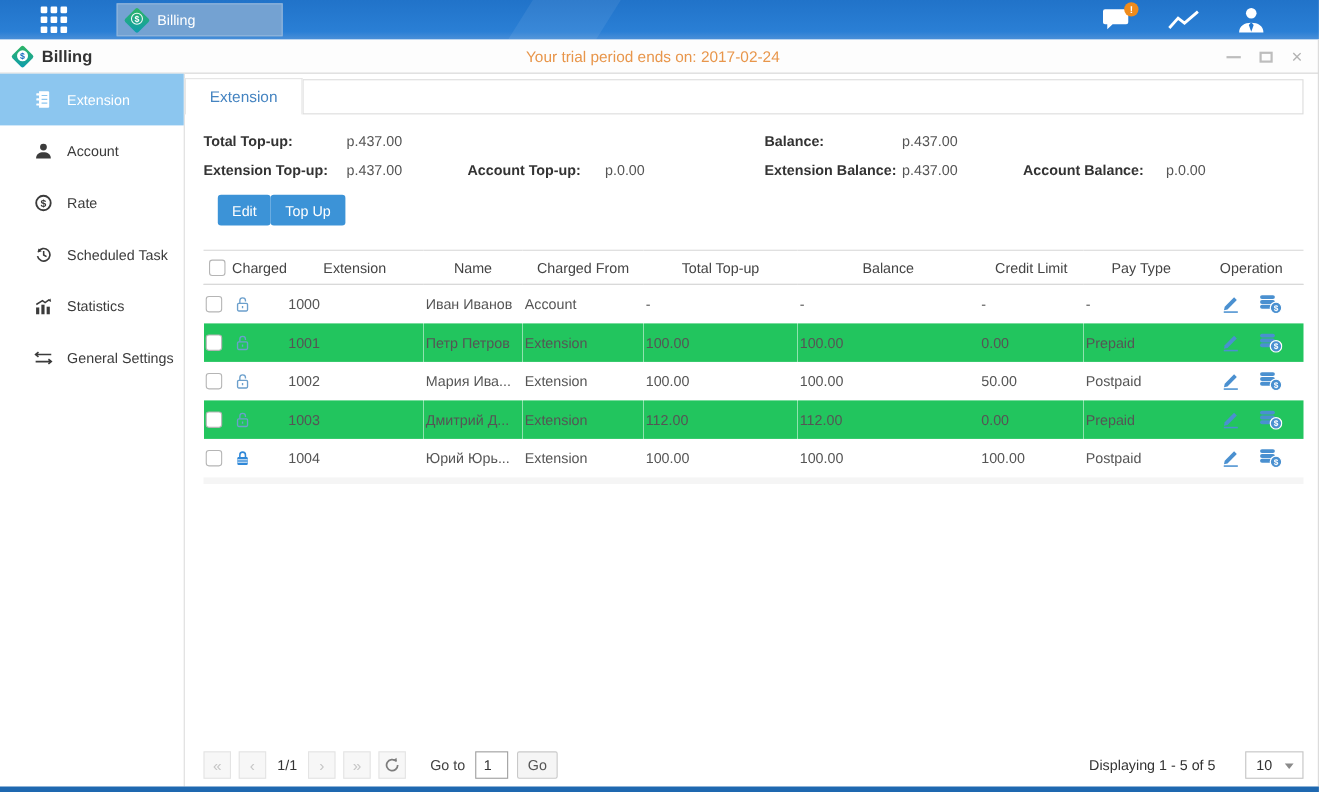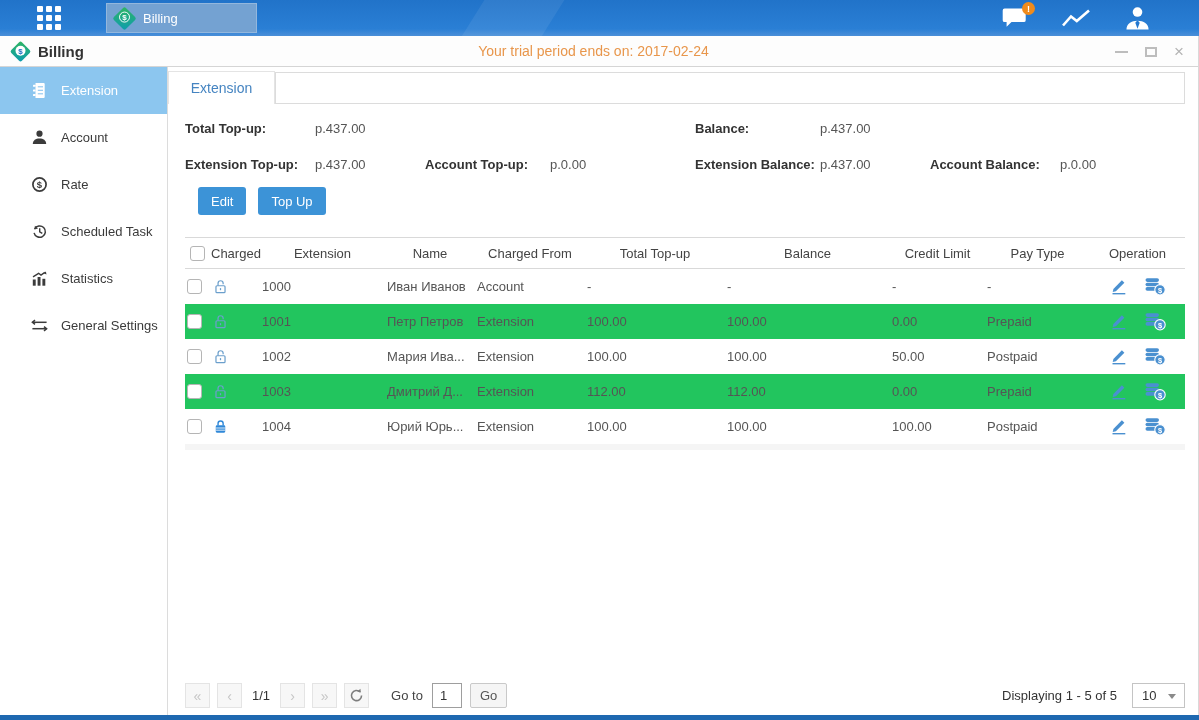--- a/index.html
+++ b/index.html
@@ -37,46 +37,46 @@
   .side-item { height:47px; display:flex; align-items:center; padding-left:31px; gap:13px; font-size:13px; color:#3b3b3b; cursor:pointer; --line:#fff; }
   .side-item svg { width:17px; height:17px; flex:none; }
   .side-item.active { background:#8cc6ef; color:#fff; --line:#8cc6ef; }
 
   .main { flex:1; position:relative; }
   .tabstrip { position:relative; height:33px; margin:4px 14px 0 0; }
   .tab-rest { position:absolute; left:107px; right:0; top:1px; bottom:0; background:#fff; border:1px solid #dcdcdc; }
   .tab-active { position:absolute; left:0; top:0; width:107px; height:33px; background:#fff; border:1px solid #e4e4e4; border-bottom:none; z-index:2; display:flex; align-items:center; justify-content:center; color:#4584c1; font-size:14px; cursor:pointer; }
 
   .content { padding:17px 14px 0 17px; }
-  .summary { display:grid; grid-template-columns:130px 110px 125px 145px 125px 110px 130px auto; row-gap:21px; font-size:13px; align-items:center; }
+  .summary { display:grid; grid-template-columns:130px 110px 125px 145px 125px 110px 130px auto; row-gap:11px; font-size:13px; align-items:center; }
   .sum-label { font-weight:bold; color:#333; }
   .sum-value { color:#555; }
 
-  .actions { margin-top:15px; display:flex; gap:12px;padding-left:13px; }
+  .actions { margin-top:15px; display:flex; gap:0;padding-left:13px; }
   .btn-blue { background:#3c93d7; color:#fff; border:none; border-radius:3px; height:28px; padding:0 13px; font-size:13px; font-family:inherit; cursor:pointer; }
 
   .table-wrap { margin-top:22px; }
   table { width:100%; border-collapse:collapse; table-layout:fixed; font-size:13px; color:#555; }
   thead th { height:31px; border-top:1px solid #d9d9d9; border-bottom:1px solid #d9d9d9; font-weight:normal; color:#444; text-align:center; }
   tbody td { height:35px; text-align:left; white-space:nowrap; overflow:hidden; text-overflow:ellipsis; padding:0 2px; }
   tbody tr.alt { background:#22c55e; }
   .endcap { height:6px; background:#f5f5f5; }
   .checkbox { display:inline-block; width:15px; height:15px; border:1px solid #b5b5b5; border-radius:3px; background:#fff; vertical-align:middle; cursor:pointer; }
   .status-icon { display:inline-flex; vertical-align:middle; }
   .op-icons { display:flex; align-items:center; justify-content:center; gap:17px; }
   .op-icons span { display:inline-flex; cursor:pointer; }
 
   
   .footer { position:absolute; left:17px; right:14px; bottom:6px; height:27px; display:flex; align-items:center; }
   .pg-btn { width:25px; height:25px; background:#f7f7f7; border:1px solid #e4e4e4; color:#c6c6c6; display:flex; align-items:center; justify-content:center; font-size:14px; margin-right:7px; cursor:pointer; }
   .page-label { margin:0 10px 0 3px; font-size:13px; color:#333; }
   .goto-label { margin-left:15px; font-size:13px; color:#444; }
   .goto-input { width:30px; height:25px; margin-left:9px; border:1px solid #9e9e9e; font-size:13px; color:#333; padding-left:7px; font-family:inherit; }
   .go-btn { margin-left:8px; height:25px; padding:0 9px; background:#f5f5f5; border:1px solid #c9c9c9; border-radius:2px; font-size:13px; color:#555; font-family:inherit; cursor:pointer; }
-  .footer-right { margin-left:auto; display:flex; align-items:center; gap:15px; }
+  .footer-right { margin-left:auto; display:flex; align-items:center; gap:27px; }
   .displaying { font-size:13px; color:#333; }
   .page-size-select { position:relative; width:53px; height:25px; border:1px solid #c4c4c4; background:#fff; display:flex; align-items:center; padding-left:9px; font-size:13px; color:#333; cursor:pointer; }
   .page-size-select .caret { position:absolute; right:8px; top:10px; width:0; height:0; border-left:4.5px solid transparent; border-right:4.5px solid transparent; border-top:5px solid #8a8a8a; }
 
   .bottom-strip { position:absolute; left:0; right:0; bottom:0; height:5px; background:#1e68b0; }
   .right-border { position:absolute; top:36px; bottom:5px; right:0; width:1px; background:#d9d9d9; }
 </style>
 </head>
 <body>
 

